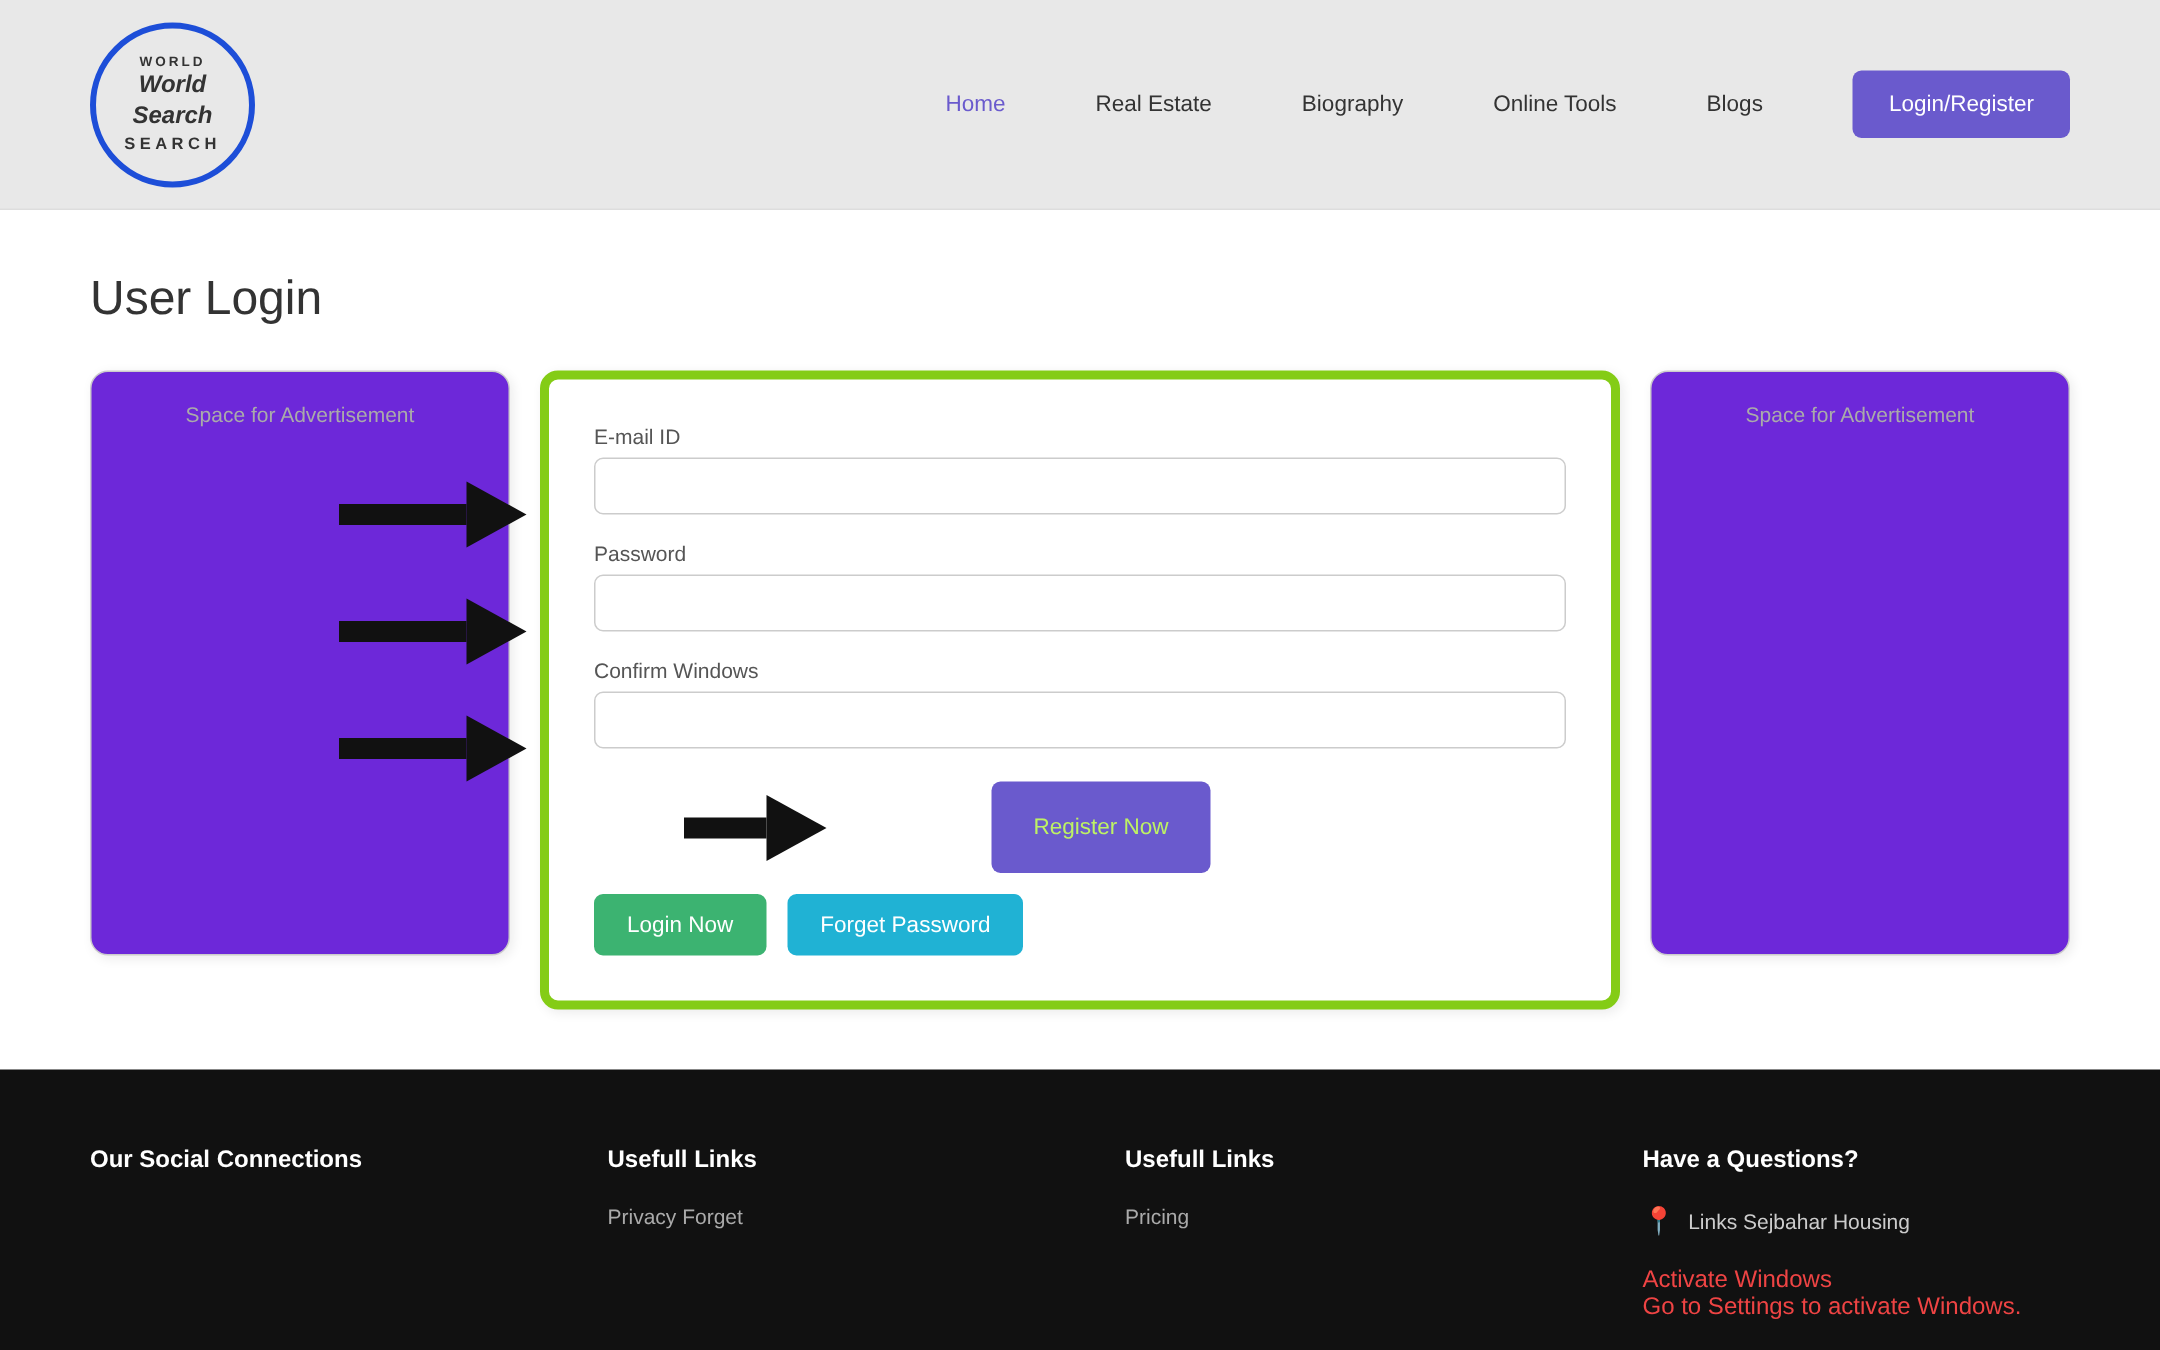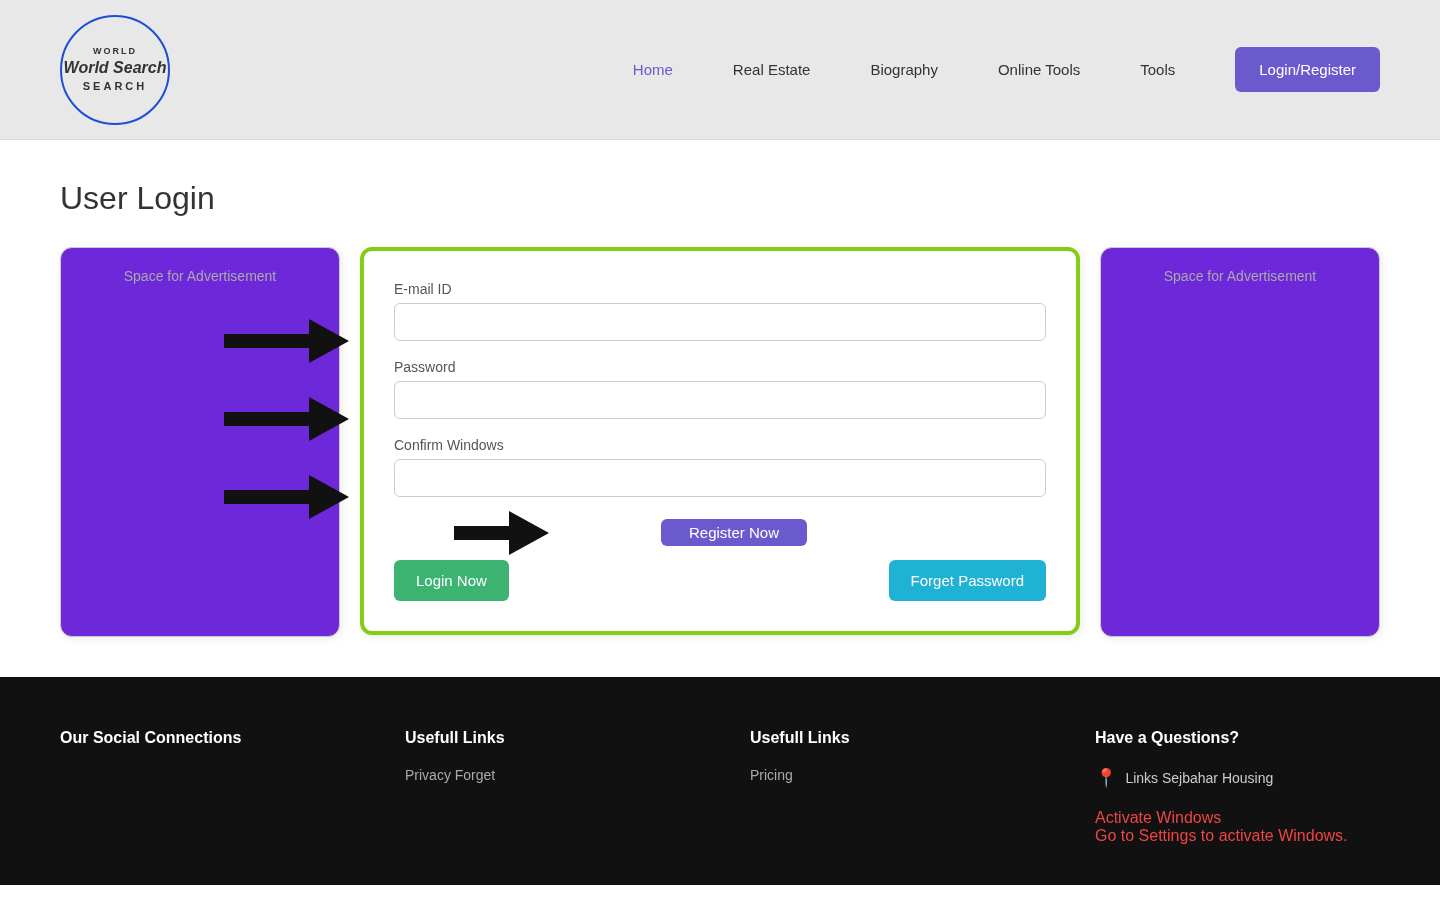--- a/index.html
+++ b/index.html
@@ -16,21 +16,21 @@
       border-bottom: 1px solid #ddd;
     }
     .logo-container {
       display: flex;
       align-items: center;
     }
     .logo-circle {
       width: 110px;
       height: 110px;
       border-radius: 50%;
-      border: 2px solid #1d4ed8;
+      border: 4px solid #1d4ed8;
       display: flex;
       align-items: center;
       justify-content: center;
       flex-direction: column;
       font-size: 10px;
       font-weight: bold;
       color: #333;
       text-align: center;
       line-height: 1.3;
     }
@@ -85,21 +85,21 @@
       align-items: flex-start;
       justify-content: center;
       padding-top: 20px;
       color: #aaa;
       font-size: 14px;
       background: #6d28d9;
       box-shadow: 2px 2px 8px rgba(0,0,0,0.08);
     }
     .form-box {
       flex: 1;
-      border: 4px solid #84cc16;
+      border: 6px solid #84cc16;
       border-radius: 12px;
       padding: 30px 30px 30px 30px;
       background: #fff;
       box-shadow: 2px 2px 8px rgba(0,0,0,0.08);
       position: relative;
     }
 
     
     .arrow-row {
       position: relative;
@@ -120,23 +120,23 @@
       width: 100%;
       padding: 10px 12px;
       border: 1px solid #ccc;
       border-radius: 6px;
       font-size: 14px;
       outline: none;
       color: #333;
     }
     .btn-register {
       background: #6a5acd;
-      color: #ffffff;
+      color: #bef264;
       border: none;
-      padding: 5px 28px;
+      padding: 22px 28px;
       border-radius: 6px;
       font-size: 15px;
       cursor: pointer;
       margin-left: 28px;
     }
     .btn-login {
       background: #3cb371;
       color: #fff;
       border: none;
       padding: 12px 22px;
@@ -199,21 +199,21 @@
       <span class="world">WORLD</span>
       <span class="main-text">World Search</span>
       <span class="search-text">SEARCH</span>
     </div>
   </div>
   <nav>
     <a href="#" class="active">Home</a>
     <a href="#">Real Estate</a>
     <a href="#">Biography</a>
     <a href="#">Online Tools</a>
-    <a href="#">Tools</a>
+    <a href="#">Blogs</a>
     <button class="login-register-btn">Login/Register</button>
   </nav>
 </header>
 
 <div class="main-content">
   <h1 class="page-title">User Login</h1>
 
   <div class="three-col">
 
     <div class="ad-box">
@@ -251,21 +251,21 @@
       </div>
 
       <div style="display:flex;justify-content:center;margin-top:22px;position:relative;">
         <div style="position:absolute;left:60px;top:50%;transform:translateY(-50%);display:flex;align-items:center;">
           <div style="width:55px;height:14px;background:#111;display:inline-block;"></div>
           <div style="width:0;height:0;border-top:22px solid transparent;border-bottom:22px solid transparent;border-left:40px solid #111;display:inline-block;"></div>
         </div>
         <button class="btn-register">Register Now</button>
       </div>
 
-      <div style="display:flex;justify-content:space-between;margin-top:14px;">
+      <div style="display:flex;justify-content:flex-start;gap:14px;margin-top:14px;">
         <button class="btn-login">Login Now</button>
         <button class="btn-forgot">Forget Password</button>
       </div>
     </div>
 
     <div class="ad-box">
       <span>Space for Advertisement</span>
     </div>
 
   </div>

